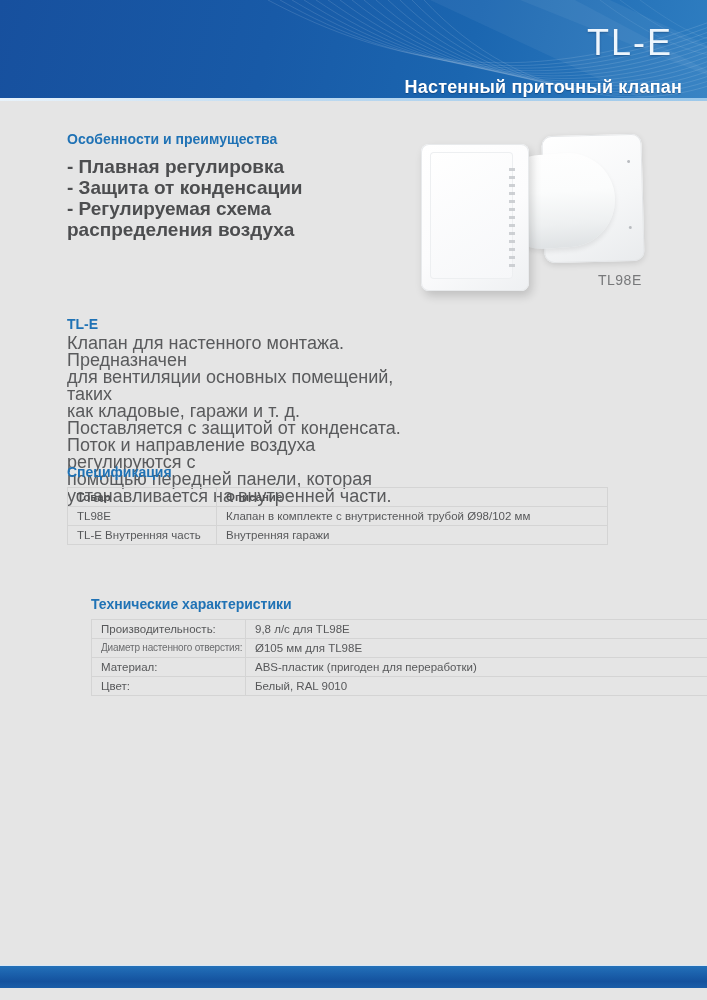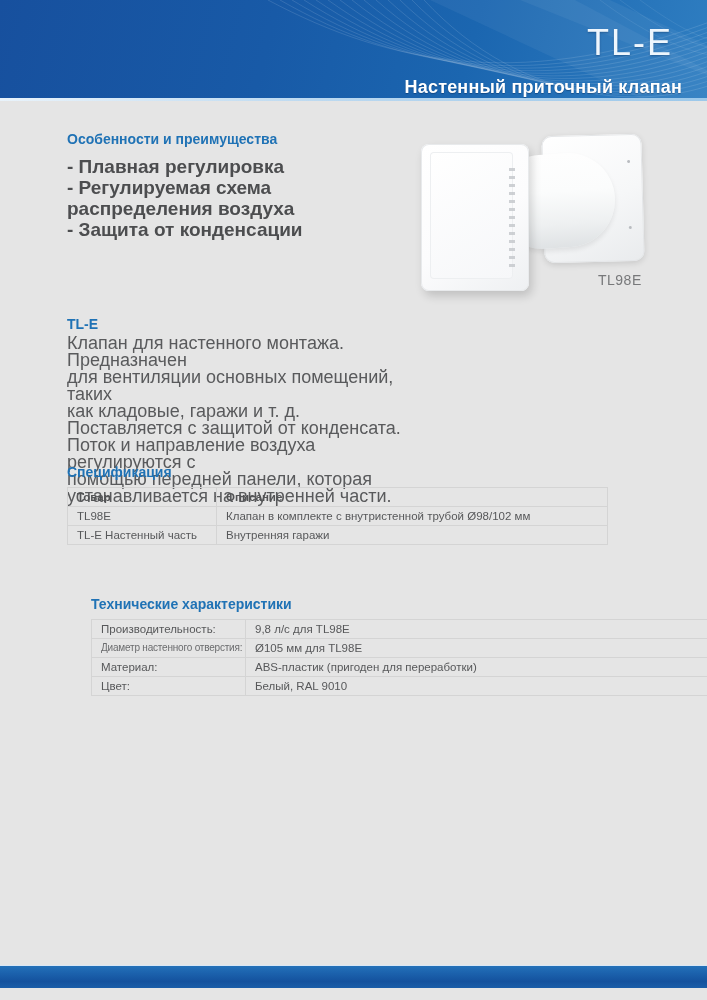--- a/index.html
+++ b/index.html
@@ -141,23 +141,23 @@
     </svg>
     <div class="hdr-title">TL-E</div>
     <div class="hdr-sub">Настенный приточный клапан</div>
   </div>
   <div class="hdr-edge"></div>
 
   <div class="features">
     <div class="section-heading">Особенности и преимущества</div>
     <div class="items">
       <div class="feature-item">- Плавная регулировка</div>
+      <div class="feature-item">- Защита от конденсации</div>
       <div class="feature-item">- Регулируемая схема
 распределения воздуха</div>
-      <div class="feature-item">- Защита от конденсации</div>
     </div>
   </div>
 
   <div class="product">
     <div class="back-plate">
       <div class="screw s1"></div>
       <div class="screw s2"></div>
     </div>
     <div class="tube"></div>
     <div class="front-panel">
@@ -184,21 +184,21 @@
       <tbody>
           <tr>
         <th class="col-narrow">Товар</th>
         <th>Описание</th>
       </tr>
       <tr>
         <td>TL98E</td>
         <td>Клапан в комплекте с внутристенной трубой Ø98/102 мм</td>
       </tr>
       <tr>
-        <td>TL-E Настенный часть</td>
+        <td>TL-E Внутренняя часть</td>
         <td>Внутренняя гаражи</td>
       </tr>
     </tbody>
       </table>
   </div>
 
   <div class="tbl-section tech">
     <div class="section-heading">Технические характеристики</div>
     <table>
       <tbody>

